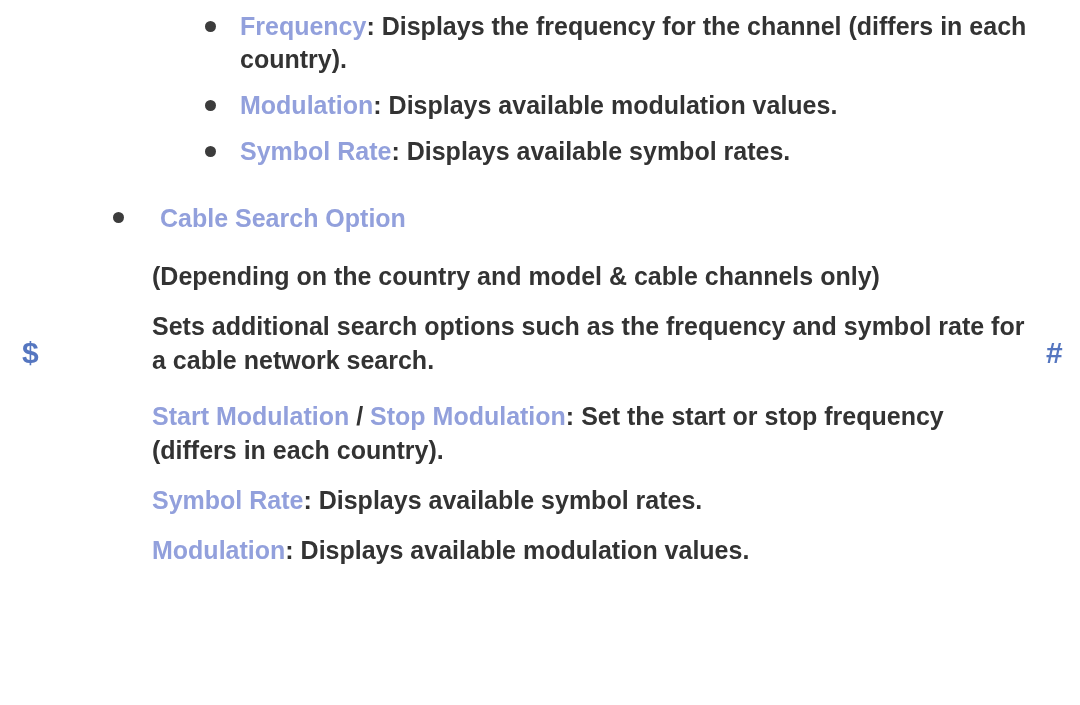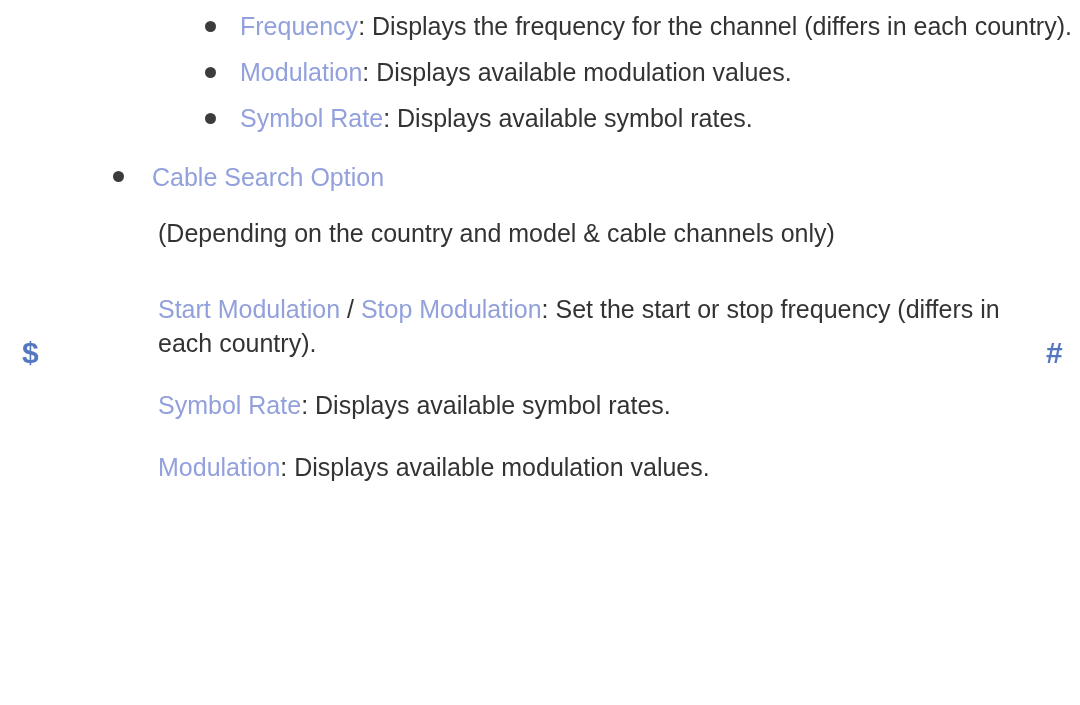--- a/index.html
+++ b/index.html
@@ -36,20 +36,21 @@
   .margin-glyph.right { left: 1046px; top: 338px; }
 
   
   .content {
     position: absolute;
     left: 0;
     top: 0;
     width: 1080px;
     padding-top: 10px;
     box-sizing: border-box;
+    font-weight: bold;
   }
 
   
   .term {
     color: #92a0dc;
   }
   .body-text {
     color: #333333;
   }
   .sep {
@@ -68,21 +69,21 @@
     top: 11px;
     width: 11px;
     height: 11px;
     border-radius: 50%;
     background: #3c3c3c;
   }
   .l1-heading {
     font-size: 25px;
     line-height: 34px;
     color: #92a0dc;
-    margin: 4px;
+    margin: 12px;
     white-space: nowrap;
   }
 
   
   .l2-list {
     margin: 0;
     padding: 0;
     list-style: none;
   }
   .l2-item {
@@ -100,21 +101,21 @@
     width: 11px;
     height: 11px;
     border-radius: 50%;
     background: #3c3c3c;
   }
 
   
   .para {
     font-size: 25px;
     line-height: 34px;
-    margin: 10px;
+    margin: 4px;
     padding-right: 49px;
   }
 
   .spacer-8  { height: 8px; }
   .spacer-14 { height: 14px; }
 </style>
 </head>
 <body>
 
 <div class="page">
@@ -150,20 +151,21 @@
       <span class="bullet"></span>
 
       <div class="l1-heading">Cable Search Option</div>
 
       <div class="spacer-8"></div>
 
       <p class="para">(Depending on the country and model &amp; cable channels only)</p>
 
       <div class="spacer-8"></div>
 
+      <p class="para">Sets additional search options such as the frequency and symbol rate for a cable network search.</p>
 
       <div class="spacer-14"></div>
 
       <p class="para"><span class="term">Start Modulation</span><span class="sep"> / </span><span class="term">Stop Modulation</span><span class="sep">: </span><span class="body-text">Set the start or stop frequency (differs in each country).</span></p>
 
       <div class="spacer-8"></div>
 
       <p class="para"><span class="term">Symbol Rate</span><span class="sep">: </span><span class="body-text">Displays available symbol rates.</span></p>
 
       <div class="spacer-8"></div>

